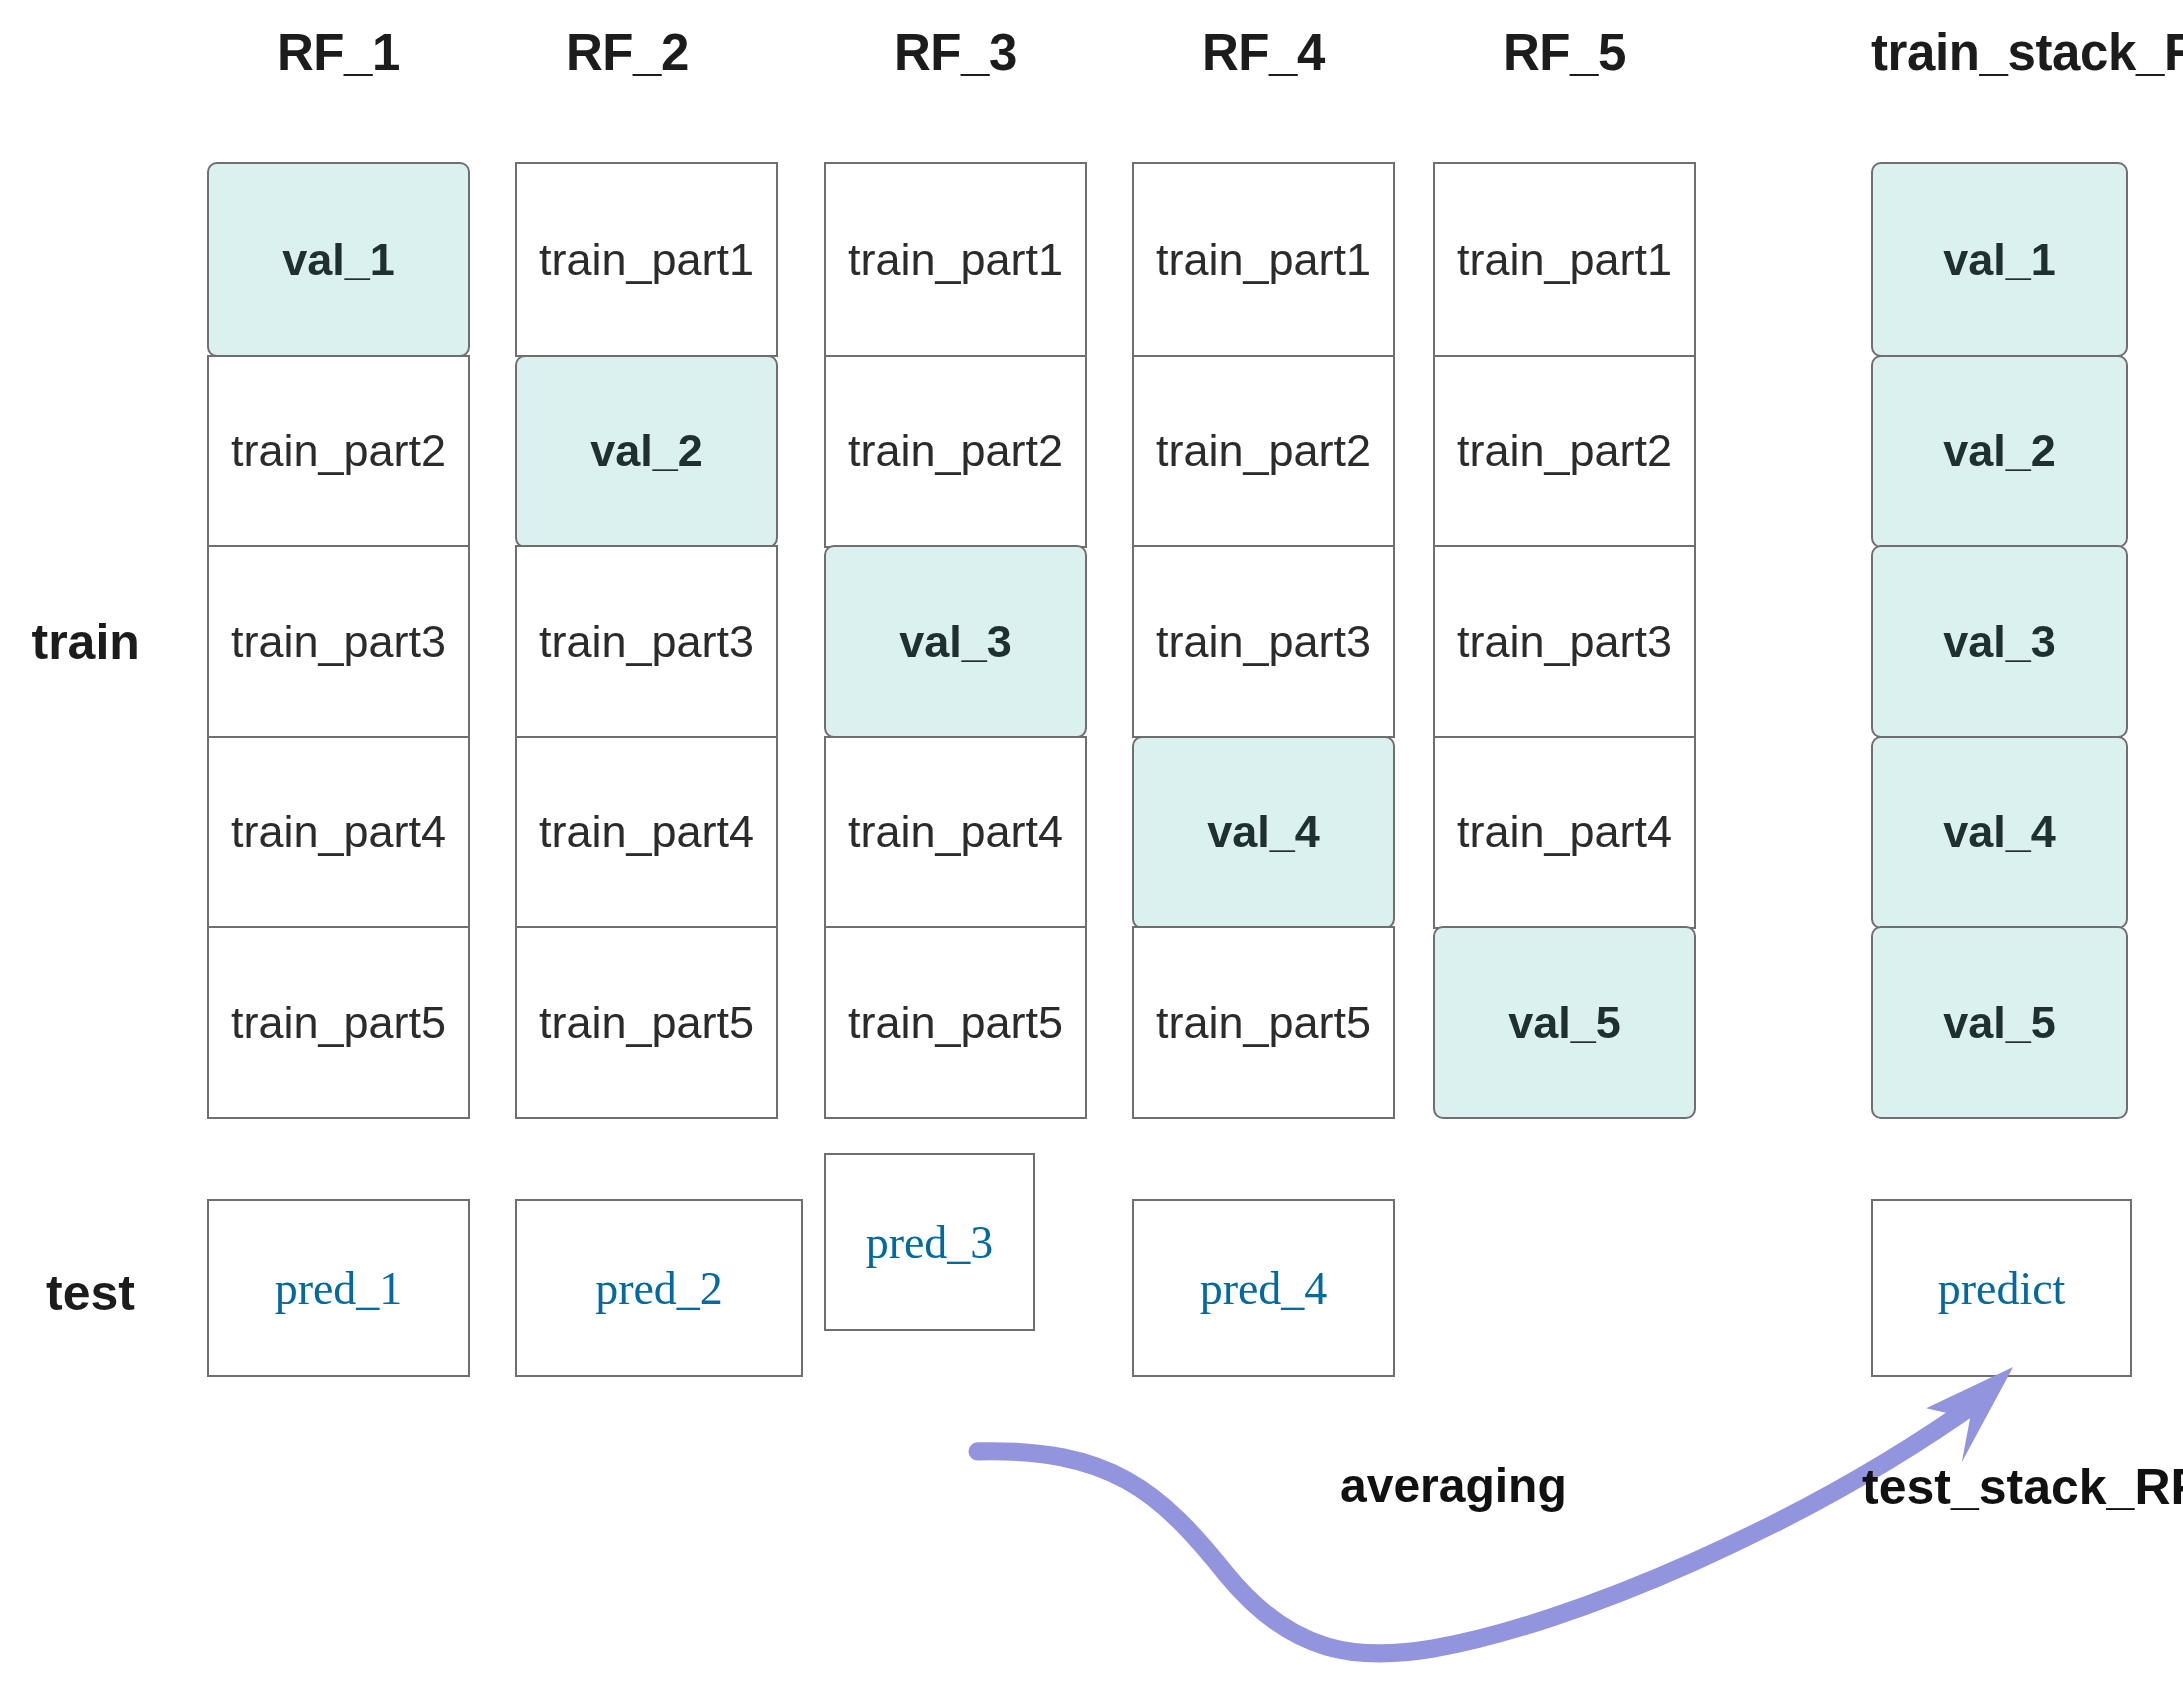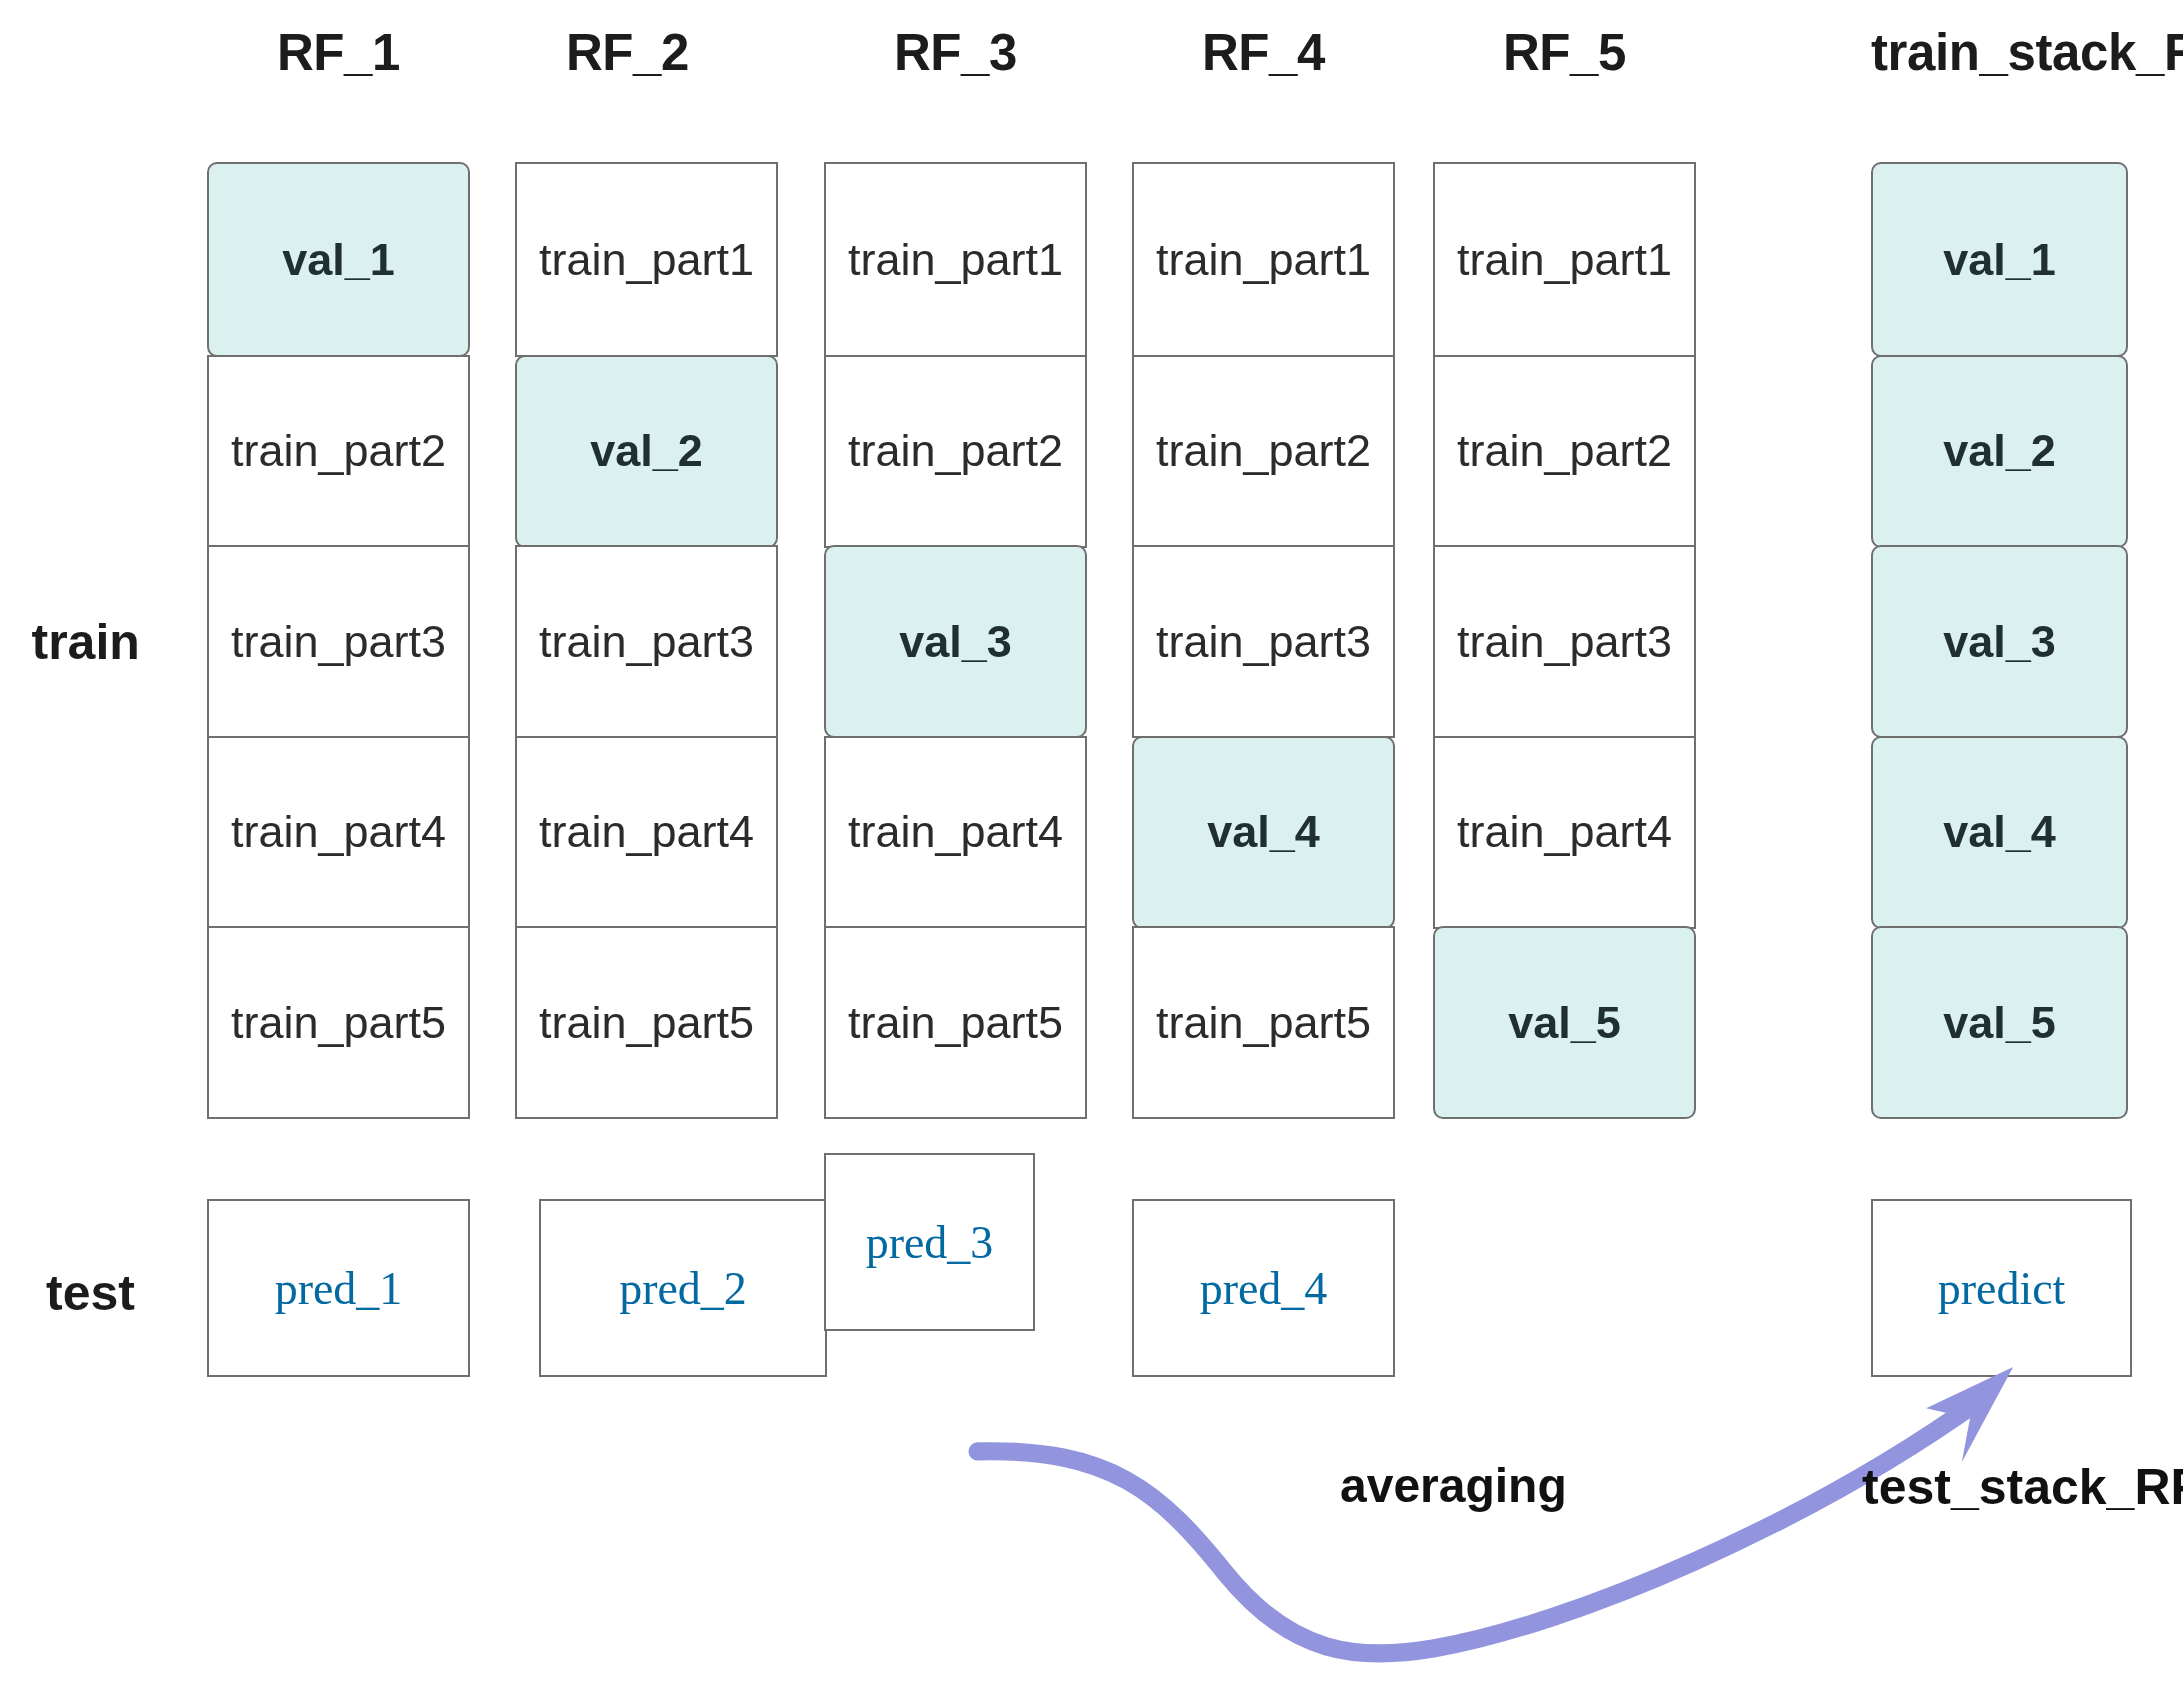--- a/index.html
+++ b/index.html
@@ -140,21 +140,21 @@
 
   <div class="column" style="left:1871px;top:162px;width:257px;">
     <div class="cell hl" style="height:195px;">val_1</div>
     <div class="cell hl" style="height:193px;">val_2</div>
     <div class="cell hl" style="height:193px;">val_3</div>
     <div class="cell hl" style="height:193px;">val_4</div>
     <div class="cell hl" style="height:193px;">val_5</div>
   </div>
 
   <div class="test-cell" style="left:207px;top:1199px;width:263px;height:178px;">pred_1</div>
-  <div class="test-cell" style="left:515px;top:1199px;width:288px;height:178px;margin-left:24px;">pred_2</div>
+  <div class="test-cell" style="left:515px;top:1199px;width:288px;height:178px;">pred_2</div>
   <div class="test-cell" style="left:824px;top:1153px;width:211px;height:178px;">pred_3</div>
   <div class="test-cell" style="left:1132px;top:1199px;width:263px;height:178px;">pred_4</div>
   <div class="test-cell" style="left:1871px;top:1199px;width:261px;height:178px;">predict</div>
 
   <svg id="arrow-layer" viewBox="0 0 2635 2040" xmlns="http://www.w3.org/2000/svg">
     <path d="M 1180 1752
              C 1340 1748, 1400 1800, 1480 1900
              C 1560 1998, 1640 2005, 1730 1990
              C 1900 1960, 2180 1840, 2390 1690" fill="none" stroke="#9295dd" stroke-width="22" stroke-linecap="round"></path>
     <polygon points="2430,1650 2325,1700 2378,1712 2368,1765" fill="#9295dd"></polygon>

